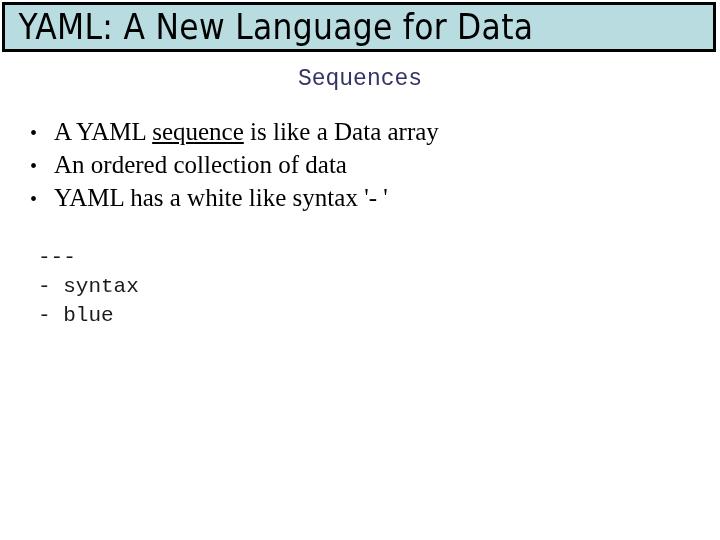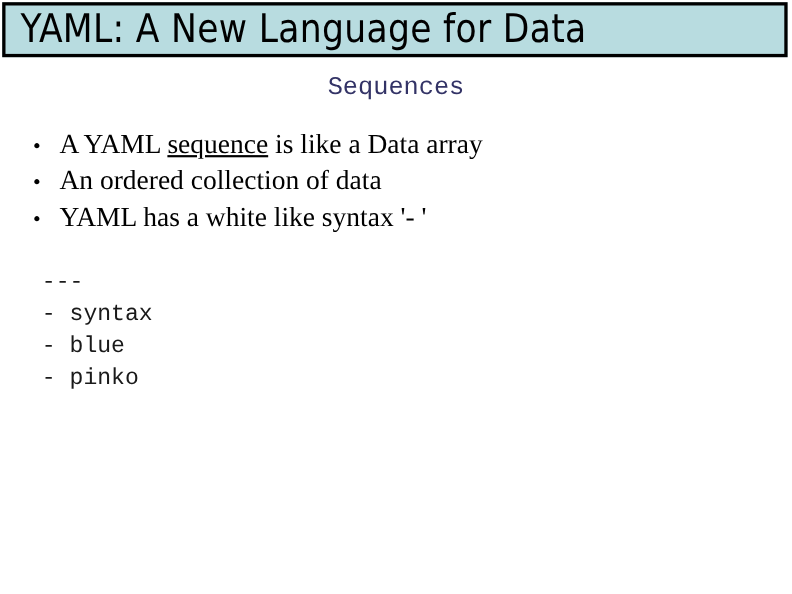--- a/index.html
+++ b/index.html
@@ -136,15 +136,15 @@
     <li class="bullet-item">
       <span class="bullet-marker">•</span>
       <span class="bullet-text"><span>An ordered collection of data</span></span>
     </li>
     <li class="bullet-item">
       <span class="bullet-marker">•</span>
       <span class="bullet-text"><span>YAML has a white like syntax '- '</span></span>
     </li>
   </ul>
 
-  <pre class="code-block"><span class="code-line">---</span><span class="code-line">- syntax</span><span class="code-line">- blue</span><span class="code-line">- pinko</span></pre>
+  <pre class="code-block"><span class="code-line">---</span><span class="code-line">- syntax</span><span class="code-line">- blue</span></pre>
 
 </div>
 
 </body></html>

